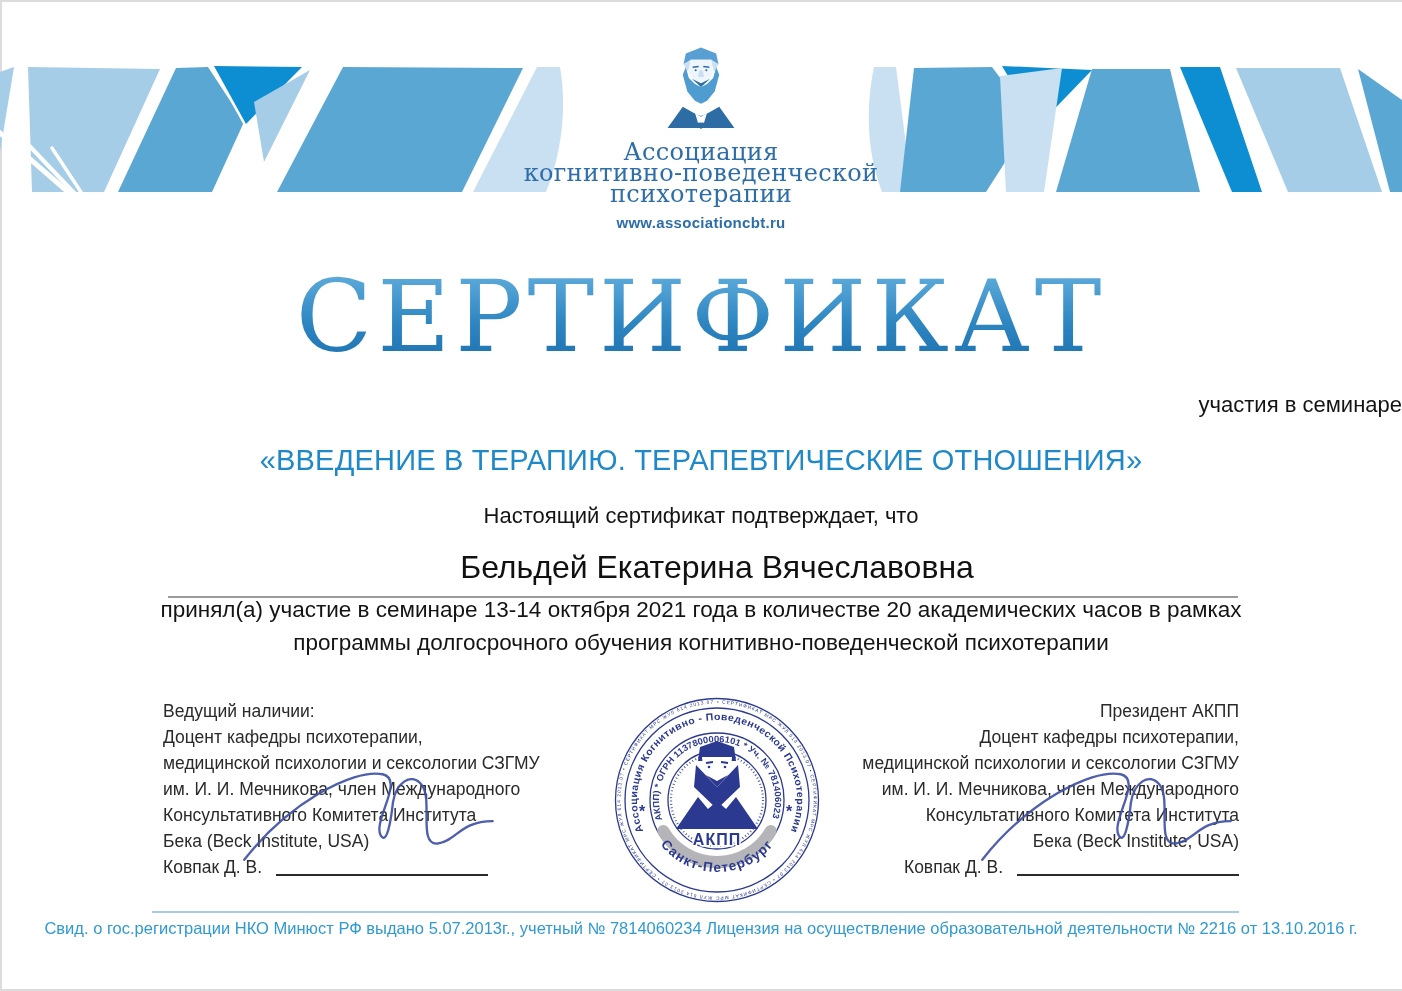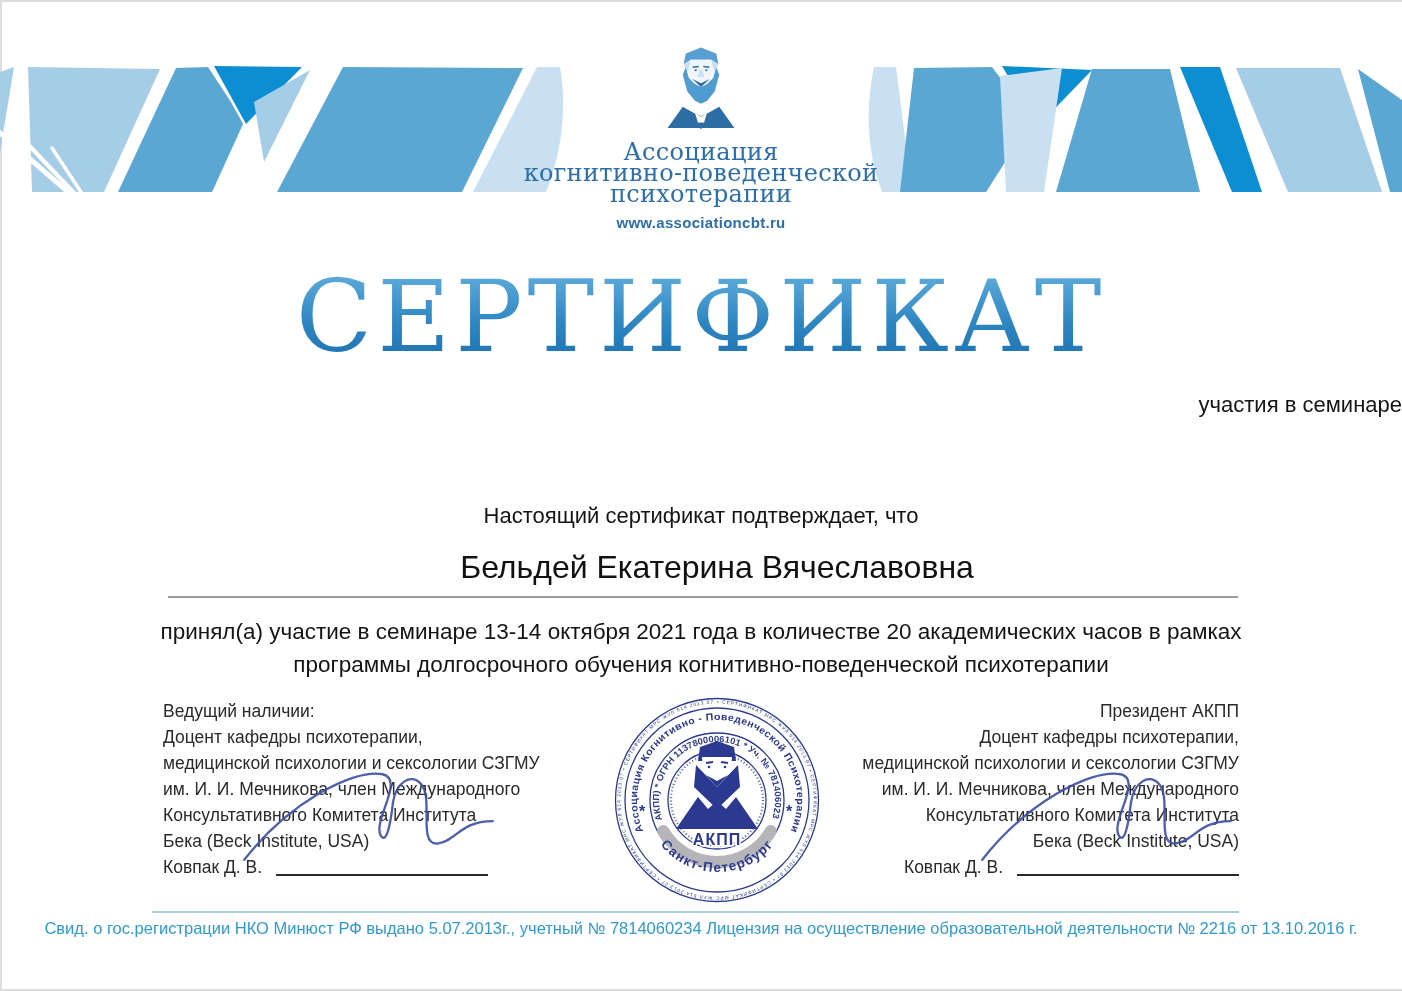--- a/index.html
+++ b/index.html
@@ -30,21 +30,21 @@
     font-family:"DejaVu Serif", serif;font-weight:normal;
     font-size:100px;line-height:110px;letter-spacing:5px;
     background:linear-gradient(180deg,#6ab4e2 0%,#2e86c1 55%,#1a6dad 100%);
     -webkit-background-clip:text;background-clip:text;color:transparent;
   }
   .subtitle{position:absolute;top:392px;left:0;width:1402px;text-align:right;font-size:22px;color:#141414;}
   .seminar-title{position:absolute;top:444px;left:0;width:1402px;text-align:center;font-size:29px;color:#1e88c9;letter-spacing:0.2px;}
   .confirm-text{position:absolute;top:503px;left:0;width:1402px;text-align:center;font-size:22px;color:#141414;}
   .recipient{position:absolute;top:549px;left:16px;width:1402px;text-align:center;font-size:32px;color:#111;}
   .name-rule{position:absolute;top:596px;left:168px;width:1070px;border-top:2.5px solid #9b9b9b;}
-  .participation{position:absolute;top:615px;left:116px;width:1170px;text-align:center;font-size:22.5px;line-height:33px;color:#141414;}
+  .participation{position:absolute;top:593px;left:116px;width:1170px;text-align:center;font-size:22.5px;line-height:33px;color:#141414;}
 
   .signer{position:absolute;top:698px;width:432px;font-size:17.5px;line-height:26px;color:#2a2a2a;white-space:nowrap;}
   .signer.left{left:163px;text-align:left;}
   .signer.right{left:807px;text-align:right;}
   .sig-row{display:flex;align-items:flex-end;}
   .signer.right .sig-row{justify-content:flex-end;}
   .sig-line{display:inline-block;height:1px;border-bottom:2px solid #2a2a2a;margin-left:14px;margin-bottom:4px;}
   .sig-line.l{width:212px;} .sig-line.r{width:222px;}
   .ink{position:absolute;z-index:5;}
   .ink path{stroke:#3f51a5;stroke-width:2.3;fill:none;stroke-linecap:round;opacity:0.92;}
@@ -105,20 +105,21 @@
   </svg>
   <div class="logo-block">
     <div class="org-name">Ассоциация</div>
     <div class="org-name">когнитивно-поведенческой</div>
     <div class="org-name">психотерапии</div>
     <div class="org-site">www.associationcbt.ru</div>
   </div>
 
   <h1 class="title">СЕРТИФИКАТ</h1>
   <div class="subtitle">участия в семинаре</div>
+  <div class="seminar-title">«ВВЕДЕНИЕ В ТЕРАПИЮ. ТЕРАПЕВТИЧЕСКИЕ ОТНОШЕНИЯ»</div>
   <div class="confirm-text">Настоящий сертификат подтверждает, что</div>
   <div class="recipient">Бельдей Екатерина Вячеславовна</div>
   <div class="name-rule"></div>
   <div class="participation">принял(а) участие в семинаре 13-14 октября 2021 года в количестве 20 академических часов в рамках программы долгосрочного обучения когнитивно-поведенческой психотерапии</div>
 
   <div class="signer left">
     <div>Ведущий наличии:</div>
     <div>Доцент кафедры психотерапии,</div>
     <div>медицинской психологии и сексологии СЗГМУ</div>
     <div>им. И. И. Мечникова, член Международного</div>

